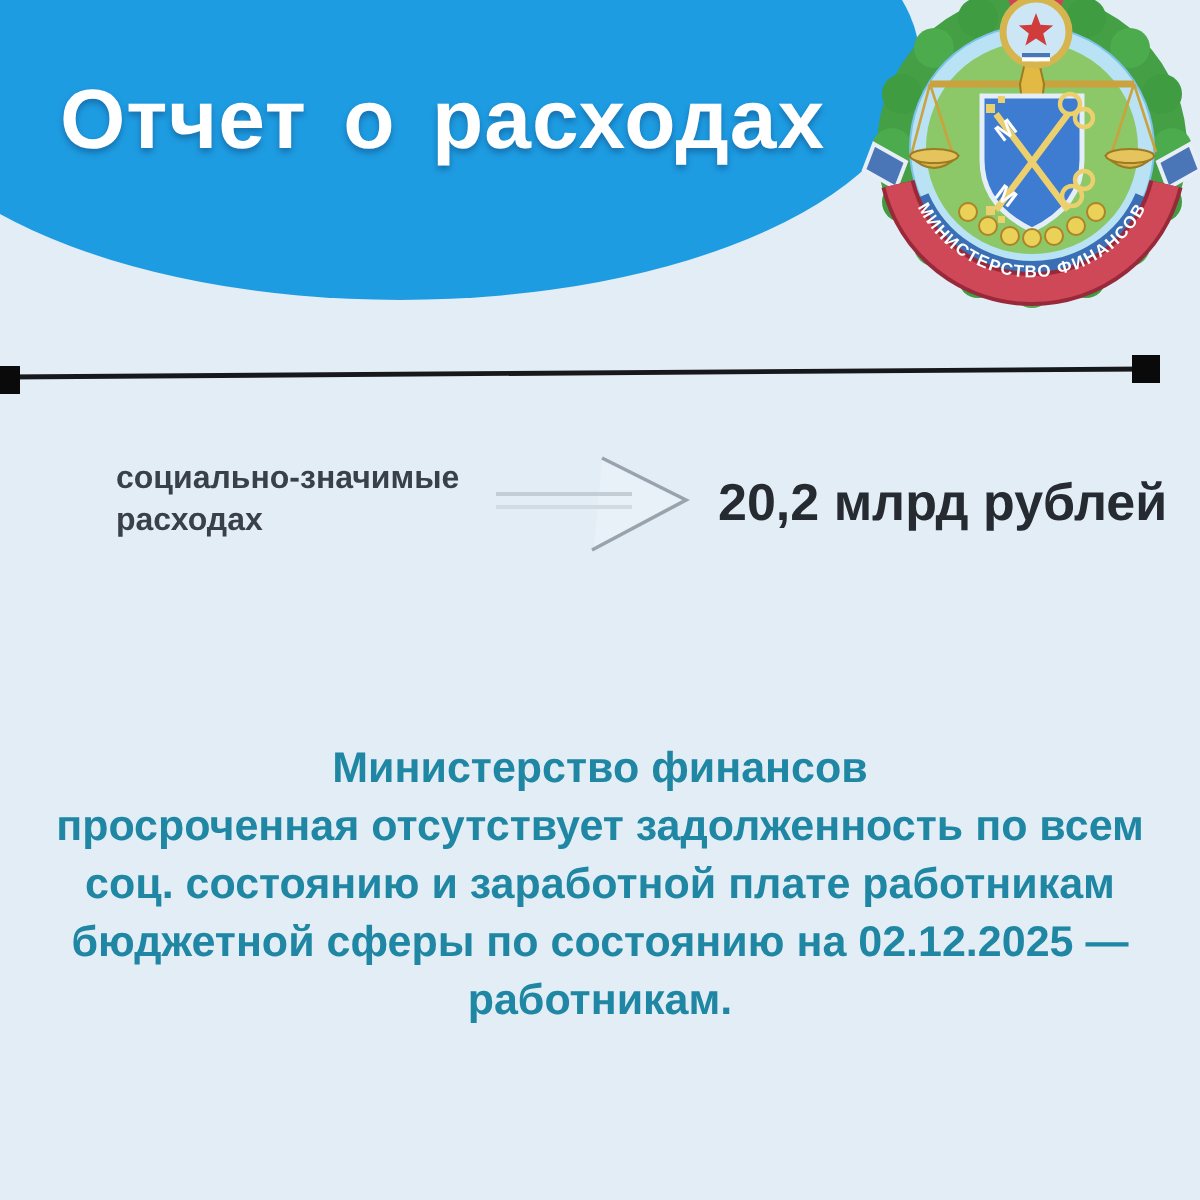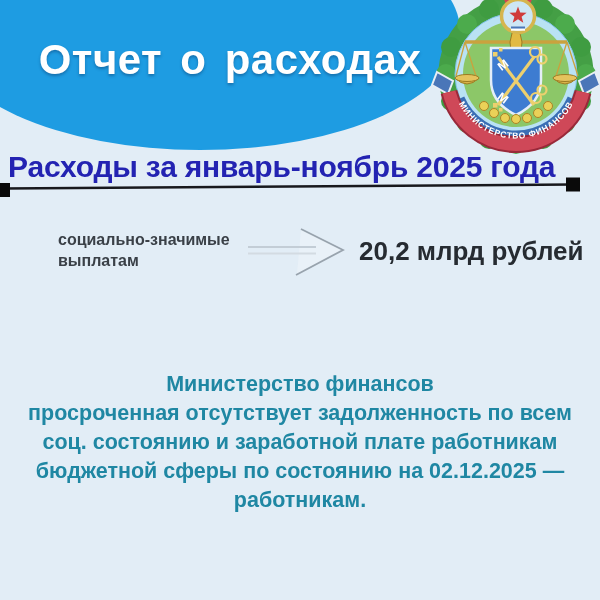--- a/index.html
+++ b/index.html
@@ -14,21 +14,21 @@
   .banner-ellipse{
     position:absolute;
     left:-60px;top:-88px;
     width:520px;height:238px;
     background:#1e9ce2;
     border-radius:50%;
   }
   .banner-title{
     position:absolute;
     left:30px;top:36px;width:400px;
-    text-align:center;
+    text-align:left;
     font-size:42px;font-weight:bold;
     color:#ffffff;
     word-spacing:6px;
     letter-spacing:.5px;
     text-shadow:0 2px 3px rgba(10,60,110,.45);
   }
   
   .emblem{
     position:absolute;
     left:429px;top:-12px;
@@ -164,31 +164,30 @@
 
     <g>
       <path d="M 76,14 Q 89,9 102,14" fill="none" stroke="#cf4455" stroke-width="4"></path>
       <circle cx="89" cy="28" r="16.5" fill="#cde6f5" stroke="#d6b54e" stroke-width="3.5"></circle>
       <rect x="82" y="38.5" width="14" height="2.2" fill="#4a76b8"></rect>
       <rect x="82" y="40.7" width="14" height="2" fill="#ffffff"></rect>
       <polygon fill="#d03b3b" points="89,18.5 91.2,24.4 97.6,24.7 92.6,28.7 94.3,34.8 89,31.3 83.7,34.8 85.4,28.7 80.4,24.7 86.8,24.4"></polygon>
     </g>
   </svg>
 
-  <div class="report-header">Расходы за январь-ноябрь 2025 года</div>
 
   <svg class="divider" viewBox="0 0 600 26">
     <line x1="4" y1="13.5" x2="572" y2="9.5" stroke="#17181c" stroke-width="2.4"></line>
     <rect x="-4" y="8" width="14" height="14" fill="#0a0a0a"></rect>
     <rect x="566" y="2.5" width="14" height="14" fill="#0a0a0a"></rect>
   </svg>
 
   <div class="rows">
     <div class="row">
-      <div class="row-label">социально-значимые выплатам</div>
+      <div class="row-label">социально-значимые расходах</div>
       <svg class="row-arrow" viewBox="0 0 105 58" width="105" height="58">
         <polygon points="57,7 99,28 53,52" fill="#eef4f9" opacity="0.55"></polygon>
         <line x1="4" y1="25" x2="72" y2="25" stroke="#c3cdd6" stroke-width="2"></line>
         <line x1="4" y1="31.5" x2="72" y2="31.5" stroke="#d3dbe2" stroke-width="2"></line>
         <polyline points="57,7 99,28 52,53" fill="none" stroke="#98a3ad" stroke-width="1.8"></polyline>
       </svg>
       <div class="row-value">20,2 млрд рублей</div>
     </div>
   </div>
 

